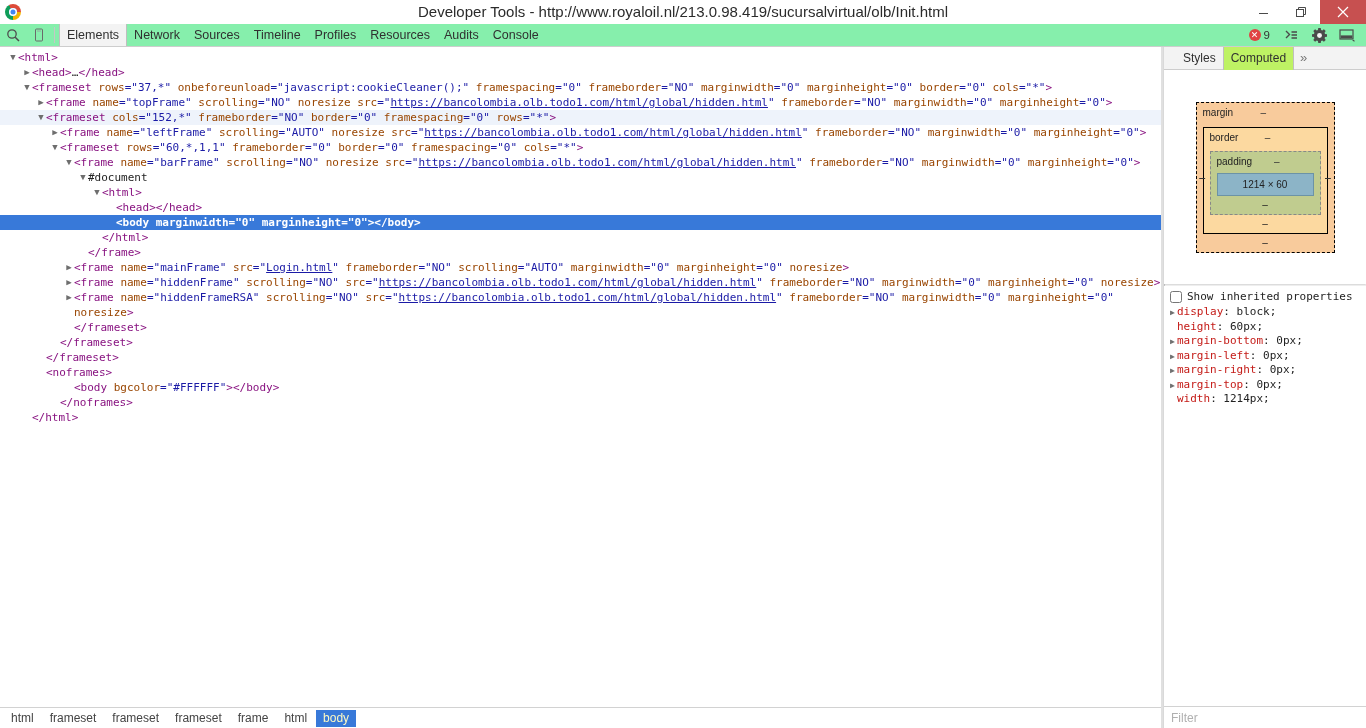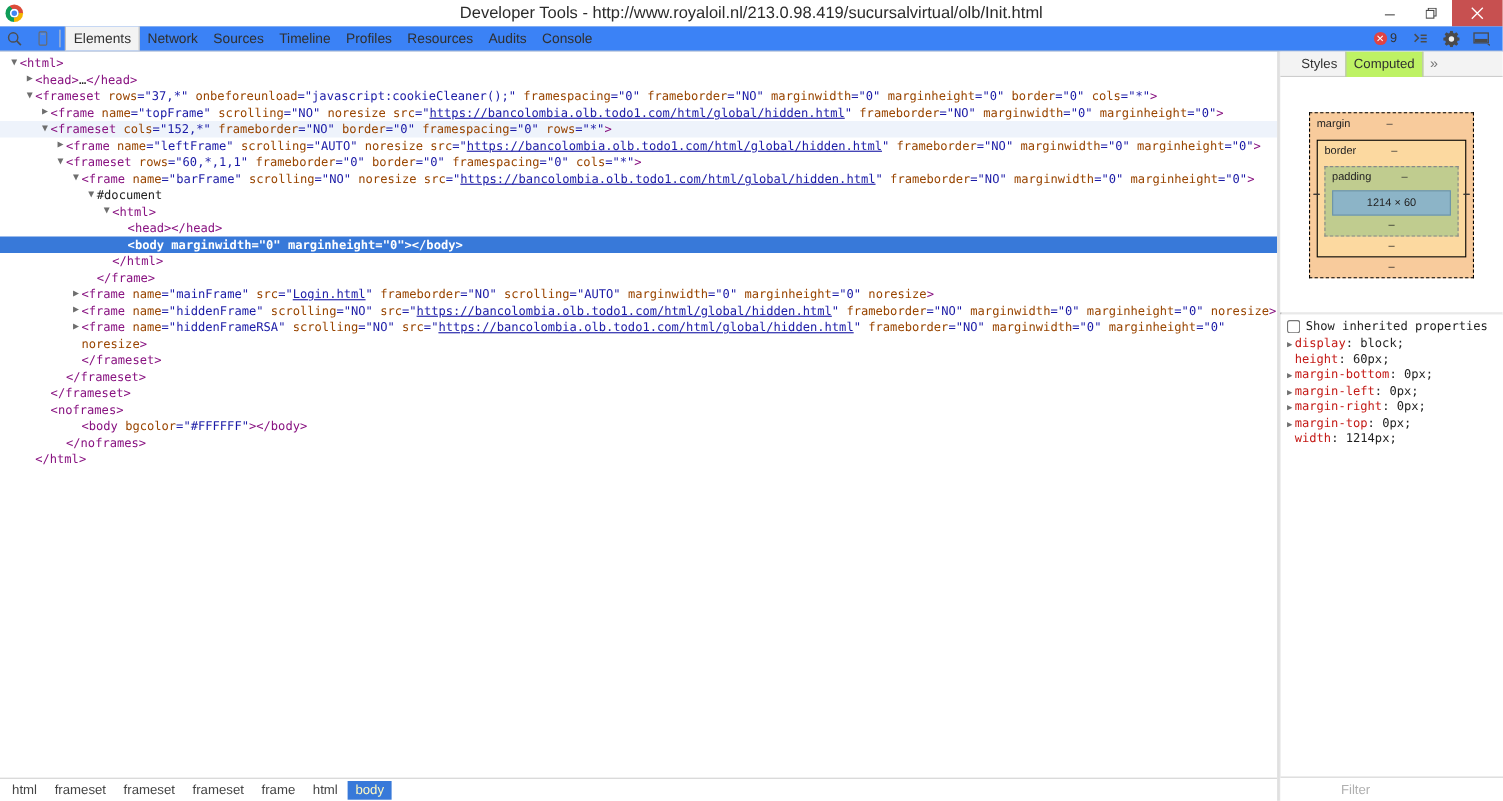--- a/index.html
+++ b/index.html
@@ -74,21 +74,21 @@
     width: 46px;
   }
   .win-btn svg { display: block; }
 
   
   .toolbar {
     position: absolute;
     top: 24px; left: 0;
     width: 1366px;
     height: 23px;
-    background: #3b82f6;
+    background: #86efac;
     border-bottom: 1px solid #cdcdcd;
     display: flex;
     align-items: center;
     box-sizing: border-box;
   }
   .tb-icon {
     width: 26px; height: 22px;
     display: flex;
     align-items: center;
     justify-content: center;
@@ -259,21 +259,21 @@
 
   
   .boxmodel-wrap {
     height: 214px;
     display: flex;
     align-items: center;
     justify-content: center;
     background: #fff;
   }
   .bm-margin {
-    width: 150px;
+    width: 139px;
     box-sizing: border-box;
     border: 1px dashed #000;
     background: #f8cb9c;
     padding: 4px 6px 4px 6px;
     font-family: "Liberation Sans", sans-serif;
     font-size: 10px;
     color: #222;
     position: relative;
   }
   .bm-border {
@@ -364,21 +364,20 @@
   .filter-bar {
     position: absolute;
     left: 0; bottom: 0;
     width: 203px;
     height: 22px;
     border-top: 1px solid #d2d2d2;
     box-sizing: border-box;
     background: #ffffff;
     display: flex;
     align-items: center;
-    padding-left: 48px;
   }
   .filter-bar input {
     border: none;
     outline: none;
     font-family: "Liberation Sans", sans-serif;
     font-size: 12px;
     color: #333;
     width: 100%;
     padding-left: 7px;
     background: transparent;

